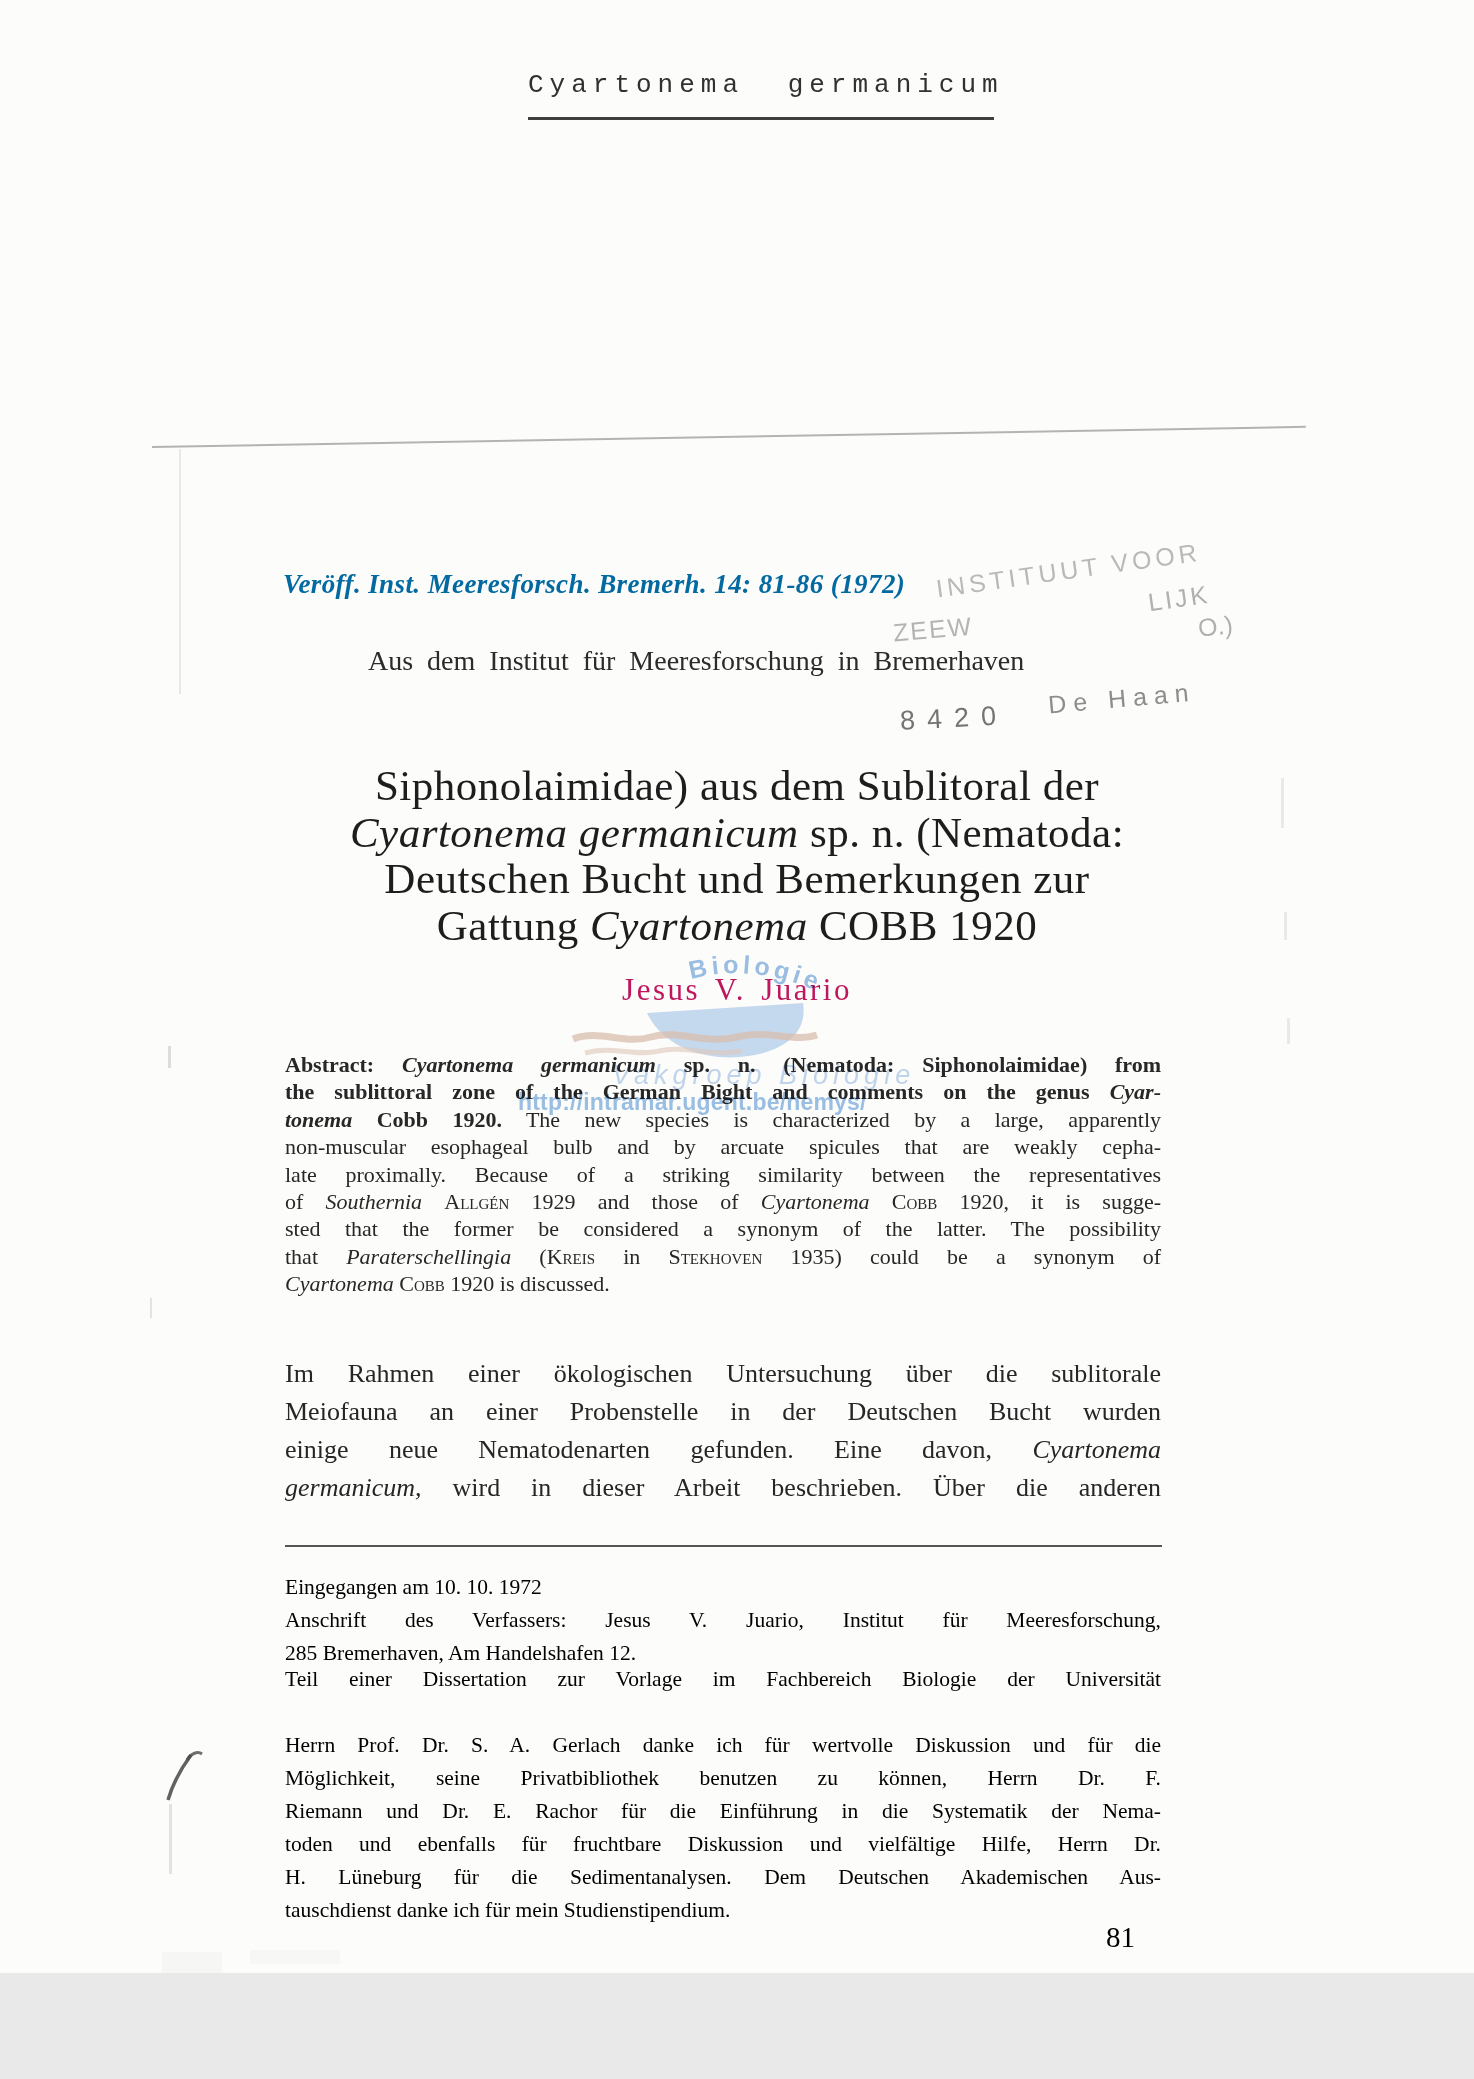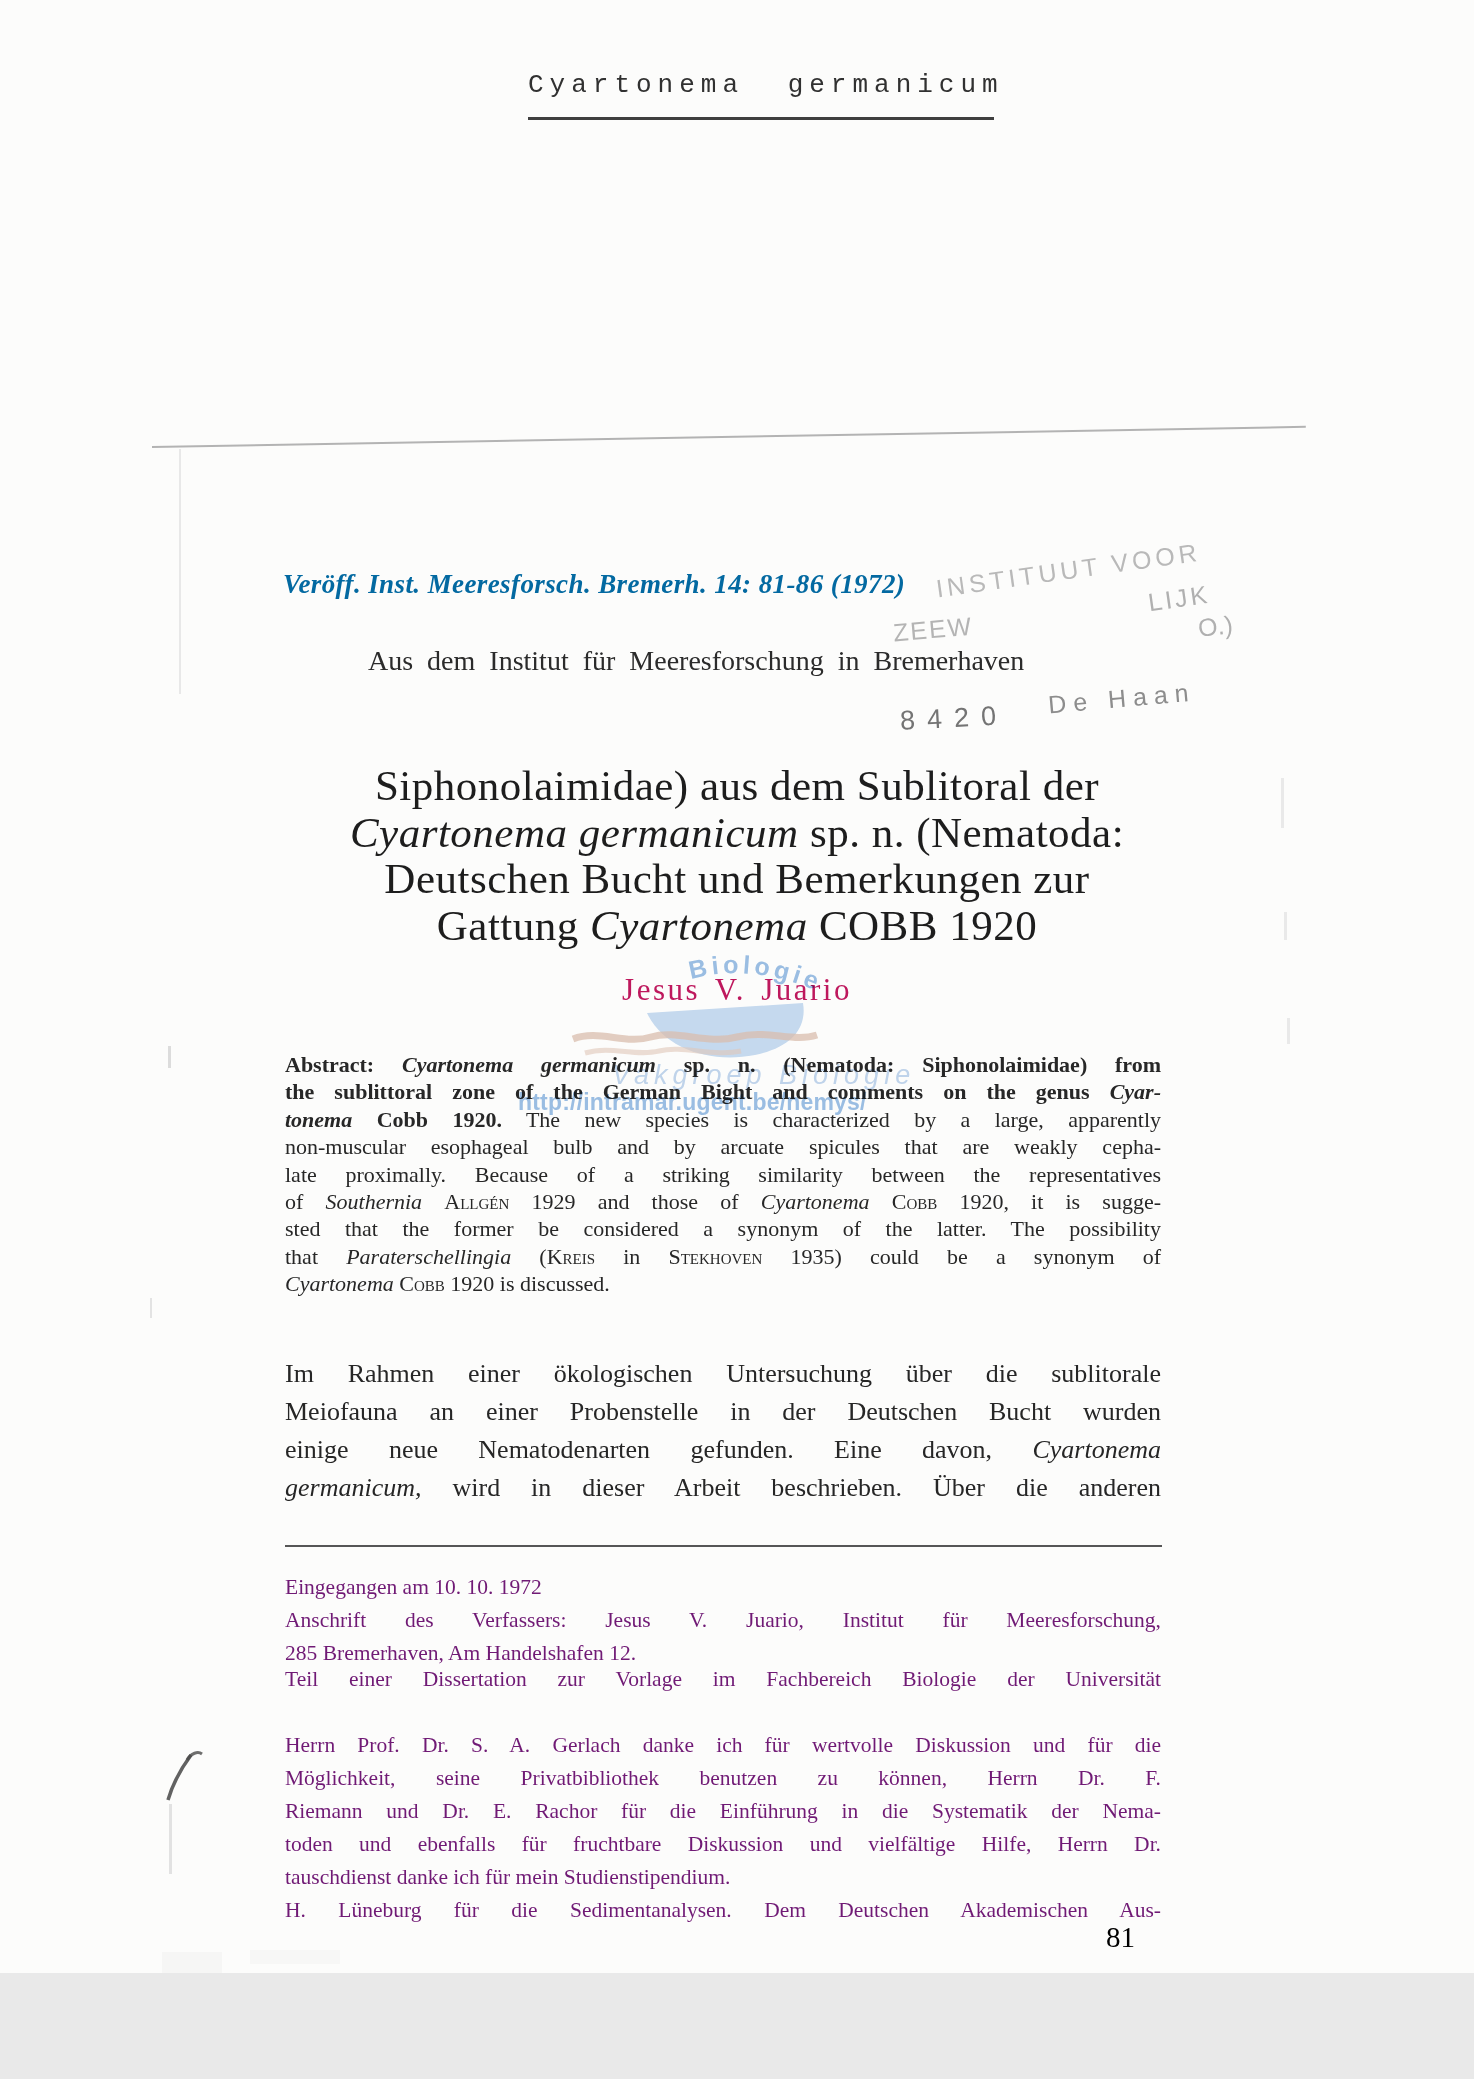--- a/index.html
+++ b/index.html
@@ -41,21 +41,21 @@
   
   .wm{mix-blend-mode:multiply;z-index:6;}
   .wm-dept{left:612px;top:1060px;font-family:"Liberation Sans",sans-serif;font-size:27px;
     letter-spacing:5px;color:#c2d6ee;white-space:nowrap;font-style:italic;}
   .wm-url{left:518px;top:1089px;font-family:"Liberation Sans",sans-serif;font-weight:bold;
     font-size:23px;letter-spacing:.2px;color:#9cc0e6;white-space:nowrap;}
 
   
   .abstract{left:285px;top:1051px;width:876px;font-size:22px;line-height:27.4px;color:#272727;z-index:2;}
   .body-par{left:285px;top:1355px;width:876px;font-size:26px;line-height:38px;color:#262626;}
-  .fn{left:285px;width:876px;font-size:21.5px;line-height:33px;color:#701a75;}
+  .fn{left:285px;width:876px;font-size:21.5px;line-height:33px;color:#000000;}
   .fn-g1{top:1571px;} .fn-g2{top:1663px;} .fn-g3{top:1729px;}
   .fn-rule{left:285px;top:1545px;width:877px;height:2px;background:#565656;}
   .page-number{left:1106px;top:1921px;font-size:29px;color:#000000;}
 
   .tline{white-space:nowrap;}
   .tline.just{white-space:normal;text-align:justify;text-align-last:justify;}
   .seg-r{font-style:normal;font-weight:normal;}
   .seg-b{font-weight:bold;}
   .seg-i{font-style:italic;}
   .seg-bi{font-style:italic;font-weight:bold;}
@@ -134,22 +134,22 @@
       <div class="tline"><span class="seg-r">285 Bremerhaven, Am Handelshafen 12.</span></div>
     </div>
   <div class="abs fn fn-g2">
       <div class="tline just"><span class="seg-r">Teil einer Dissertation zur Vorlage im Fachbereich Biologie der Universität</span></div>
     </div>
   <div class="abs fn fn-g3">
       <div class="tline just"><span class="seg-r">Herrn Prof. Dr. S. A. Gerlach danke ich für wertvolle Diskussion und für die</span></div>
       <div class="tline just"><span class="seg-r">Möglichkeit, seine Privatbibliothek benutzen zu können, Herrn Dr. F.</span></div>
       <div class="tline just"><span class="seg-r">Riemann und Dr. E. Rachor für die Einführung in die Systematik der Nema-</span></div>
       <div class="tline just"><span class="seg-r">toden und ebenfalls für fruchtbare Diskussion und vielfältige Hilfe, Herrn Dr.</span></div>
+      <div class="tline just"><span class="seg-r">H. Lüneburg für die Sedimentanalysen. Dem Deutschen Akademischen Aus-</span></div>
       <div class="tline"><span class="seg-r">tauschdienst danke ich für mein Studienstipendium.</span></div>
-      <div class="tline just"><span class="seg-r">H. Lüneburg für die Sedimentanalysen. Dem Deutschen Akademischen Aus-</span></div>
     </div>
 
   <div class="abs page-number">81</div>
 
   <svg class="abs" style="left:146px;top:1744px;" width="70" height="150" viewBox="0 0 70 150">
     <path d="M 22,56 C 26,42 34,26 45,11" stroke="#464646" stroke-width="3.5" fill="none" opacity="0.85"></path>
     <path d="M 41,16 C 45,9 52,7 56,10" stroke="#4a4a4a" stroke-width="3" fill="none" opacity="0.8"></path>
     <rect x="23" y="60" width="3" height="70" fill="#e2e2e2"></rect>
   </svg>
 

